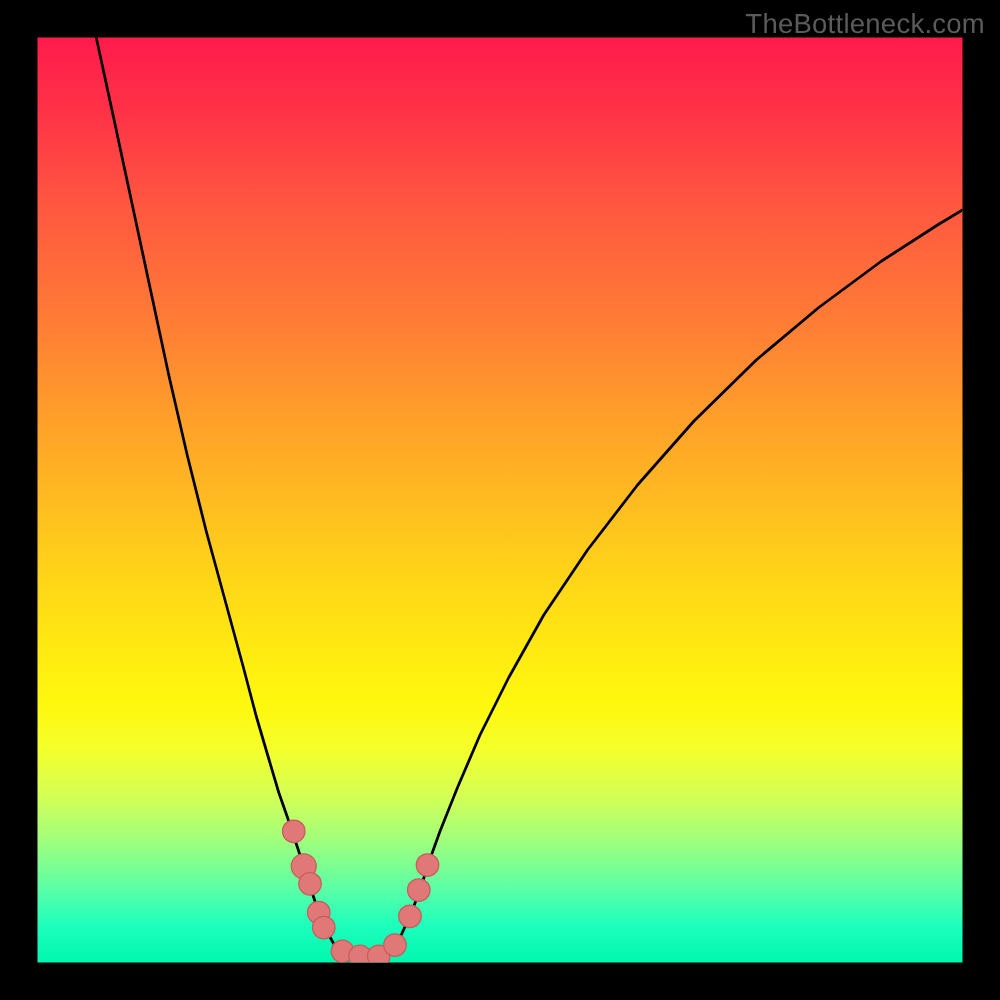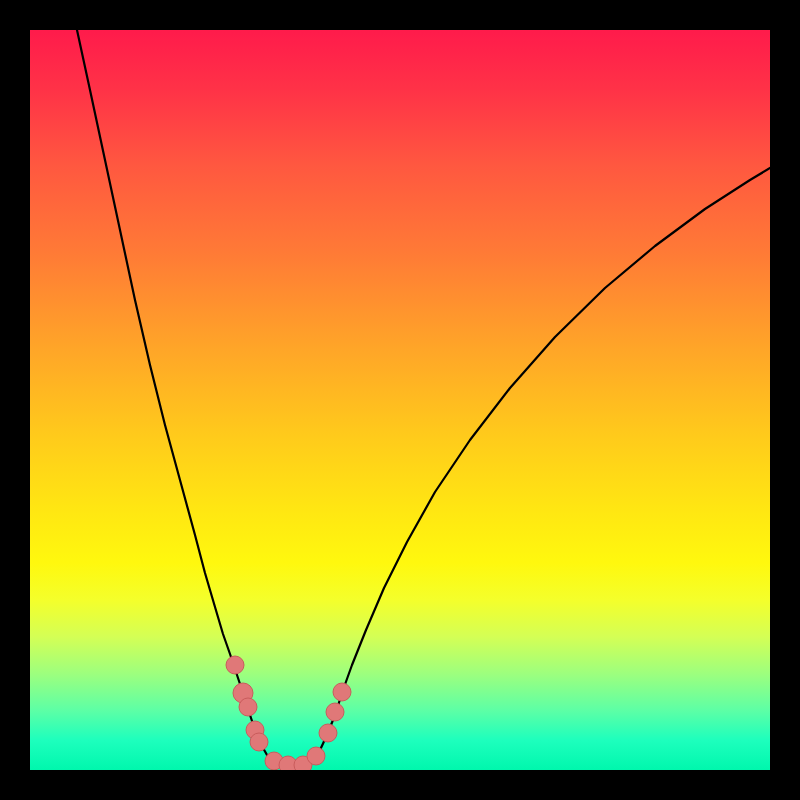--- a/index.html
+++ b/index.html
@@ -52,20 +52,21 @@
     position: absolute;
     inset: 0;
     width: 100%;
     height: 100%;
   }
 </style>
 </head>
 <body>
 
 <div class="frame">
+  <div class="watermark">TheBottleneck.com</div>
   <div class="plot">
     <div class="gradient"></div>
     <svg class="curve" viewBox="0 0 740 740" preserveAspectRatio="none">
       <g id="curve-group">
           <path d="M47 0 L60 60 L75 130 L90 200 L105 270 L120 335 L135 395 L150 450 L165 505 L175 543 L185 577 L193 604 L200 624 L207 645 L214 666 L221 688 L228 709 L237 725 L248 733 L260 735 L260 735 L275 735 L283 730 L290 720 L297 705 L305 685 L313 660 L322 635 L336 600 L354 558 L377 512 L405 462 L440 410 L480 358 L525 307 L575 258 L625 216 L675 179 L720 150 L740 138" fill="none" stroke="#000000" stroke-width="2.2" stroke-linecap="round" stroke-linejoin="round"></path>
         </g>
       <g id="marker-group">
           <circle cx="205" cy="635" r="9" fill="#e07878" stroke="#c95c5c" stroke-width="1"></circle>
           <circle cx="213" cy="663" r="10" fill="#e07878" stroke="#c95c5c" stroke-width="1"></circle>
           <circle cx="218" cy="677" r="9" fill="#e07878" stroke="#c95c5c" stroke-width="1"></circle>

